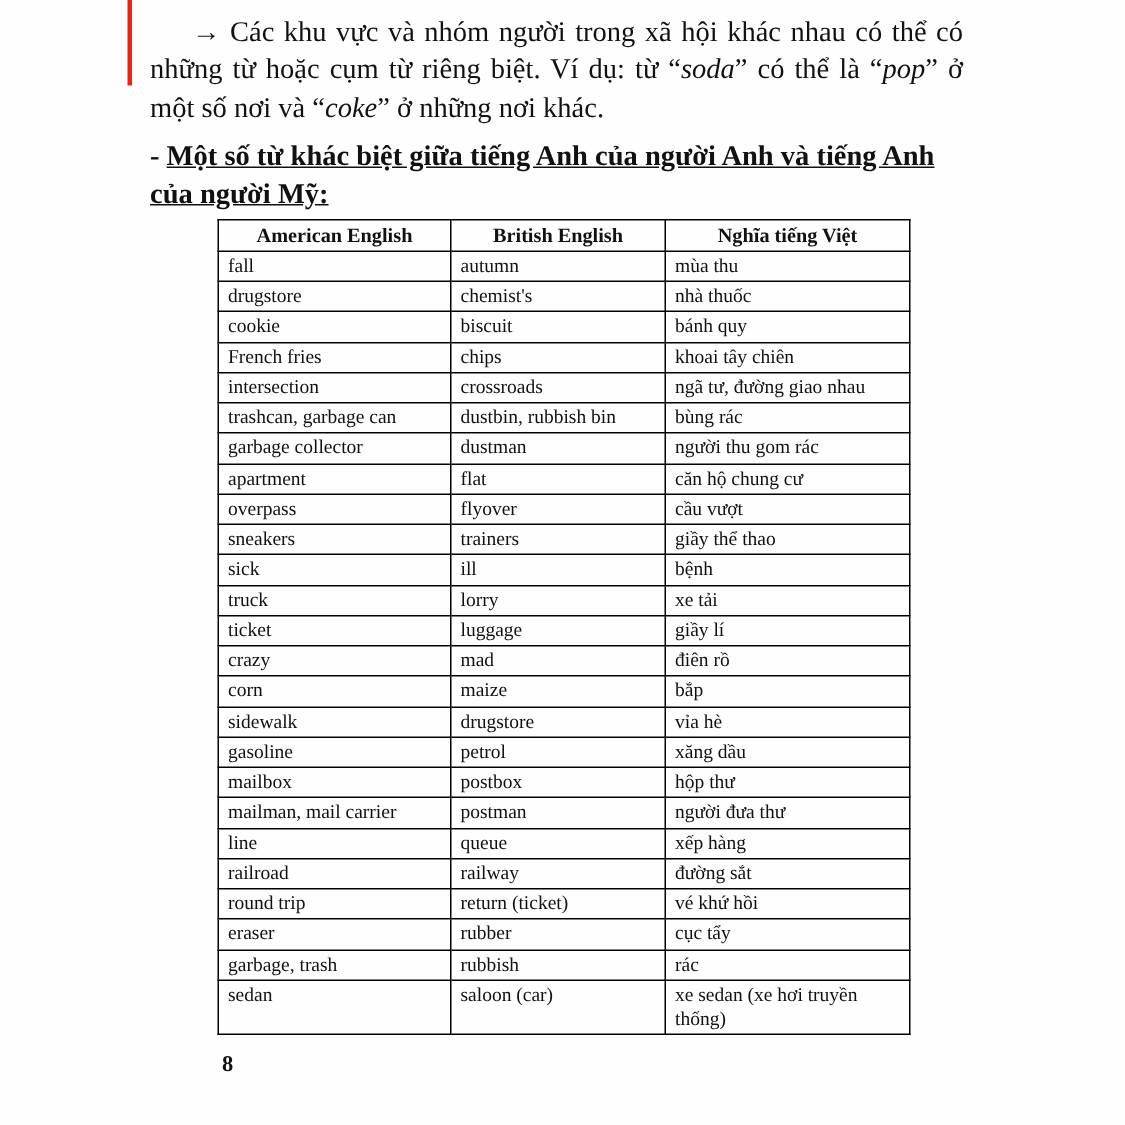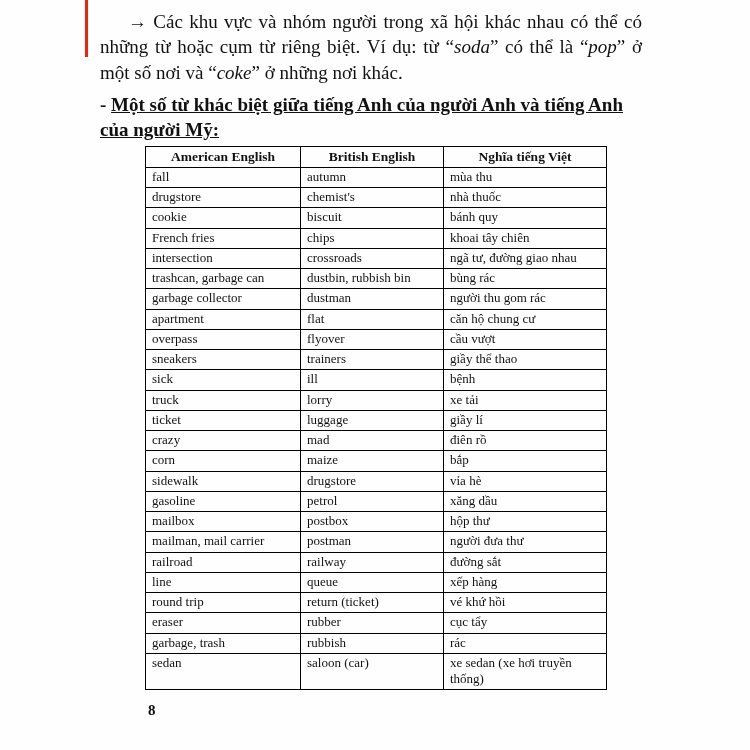--- a/index.html
+++ b/index.html
@@ -187,30 +187,30 @@
             <td>mailbox</td>
             <td>postbox</td>
             <td>hộp thư</td>
           </tr>
           <tr>
             <td>mailman, mail carrier</td>
             <td>postman</td>
             <td>người đưa thư</td>
           </tr>
           <tr>
+            <td>line</td>
+            <td>queue</td>
+            <td>xếp hàng</td>
+          </tr>
+          <tr>
             <td>railroad</td>
             <td>railway</td>
             <td>đường sắt</td>
           </tr>
           <tr>
-            <td>line</td>
-            <td>queue</td>
-            <td>xếp hàng</td>
-          </tr>
-          <tr>
             <td>round trip</td>
             <td>return (ticket)</td>
             <td>vé khứ hồi</td>
           </tr>
           <tr>
             <td>eraser</td>
             <td>rubber</td>
             <td>cục tẩy</td>
           </tr>
           <tr>

